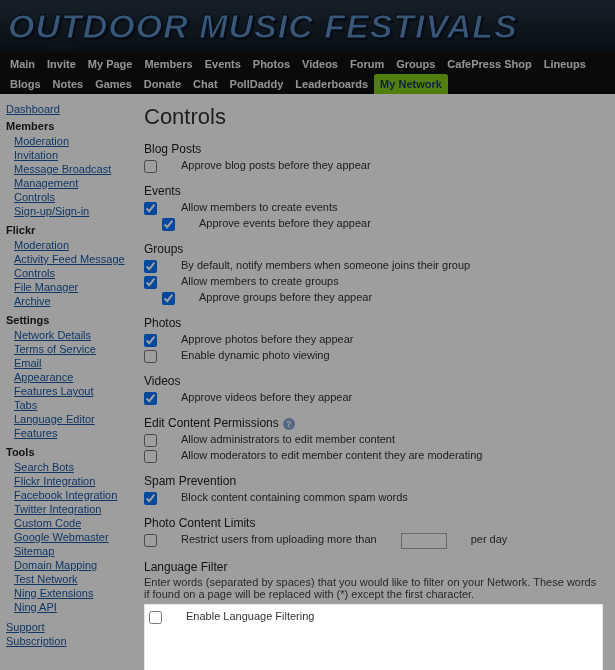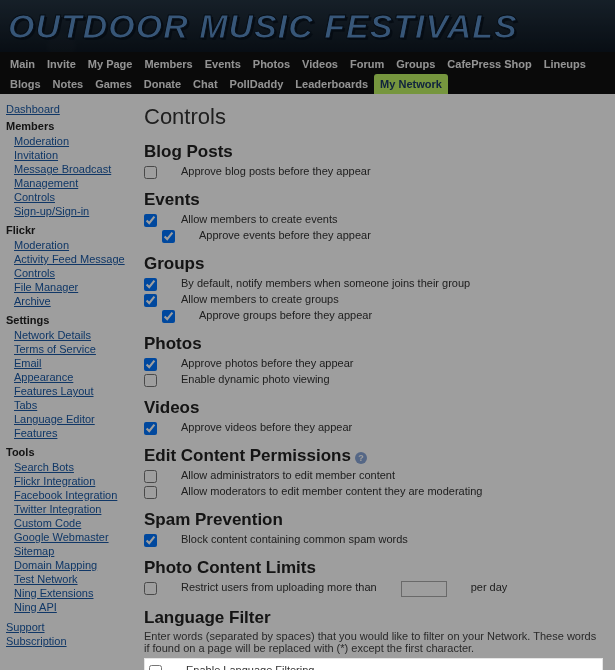--- a/index.html
+++ b/index.html
@@ -3,31 +3,31 @@
 <meta charset="utf-8">
 <style>
   html,body{margin:0;padding:0;font-family:"Lucida Grande","Lucida Sans Unicode",Arial,sans-serif;font-size:11px;color:#222;background:#545454}
   .shade{position:fixed;inset:0;background:rgba(0,0,0,.38);pointer-events:none;z-index:50}
   .page{width:615px;min-height:670px;background:#fff;position:relative}
   .banner{height:52px;background:linear-gradient(#243341,#0e1721);padding:0 8px;display:flex;align-items:center;position:relative;overflow:hidden}
   .banner::before{content:"";position:absolute;inset:0;background:radial-gradient(circle at 10% 90%,rgba(255,255,255,.05) 0 2%,transparent 3%) repeat;opacity:.3}
   .logo{font-family:Impact,"Arial Black",sans-serif;font-size:34px;letter-spacing:1px;font-style:italic;font-weight:700;color:#5a8cc2;-webkit-text-stroke:1px #0a1420;text-shadow:2px 2px 0 #0a1420}
   .nav{background:#111;display:flex;flex-wrap:wrap;padding:2px 4px 0;font-size:11px;font-weight:bold;position:relative}
   .nav a{color:#eee;text-decoration:none;padding:4px 6px;border-radius:3px 3px 0 0;white-space:nowrap;cursor:pointer}
-  .nav a.active{background:#bef264;color:#1b3a63}
+  .nav a.active{background:#84cc16;color:#1b3a63}
   .body{display:flex;align-items:flex-start}
   .side{width:120px;padding:8px 6px;font-size:11px;flex:none}
   .side h4{margin:4px 0 2px;font-size:11px;color:#222}
   .side .grp{margin-bottom:6px}
   .side a{display:block;color:#1b5aa6;text-decoration:underline;padding:1px 0 1px 8px;cursor:pointer}
   .side > a{padding-left:0}
   .main{flex:1;padding:8px 12px 12px}
   h1{font-size:22px;font-weight:normal;color:#333;margin:2px 0 12px}
   .sect{margin-bottom:10px}
-  .sect-h{font-weight:bold;font-size:17px;color:#222;margin-bottom:2px}
+  .sect-h{font-weight:normal;font-size:12px;color:#222;margin-bottom:2px}
   .sect-h.with-help::after{content:"?";display:inline-block;margin-left:4px;width:12px;height:12px;line-height:12px;border-radius:50%;background:#8aa7d9;color:#fff;text-align:center;font-size:9px;font-weight:bold}
   label.row{display:flex;align-items:flex-start;gap:24px;padding:1px 0;font-size:11px;color:#333;cursor:default}
   label.row.indent{padding-left:18px}
   label.row input[type=checkbox]{margin:1px 0 0}
   .lang-box{background:#fff;border:1px solid #e5e5e5;padding:4px 4px 2px;margin-top:2px;position:relative;z-index:60}
   .lang-box textarea{width:100%;height:58px;border:none;resize:none;font:inherit;outline:none;margin-top:4px;box-sizing:border-box}
   .inline-input{width:40px;height:14px;border:1px solid #aaa;font:inherit;padding:0 2px}
   .desc{font-size:11px;color:#444;margin:2px 0 4px}
 </style>
 </head>

